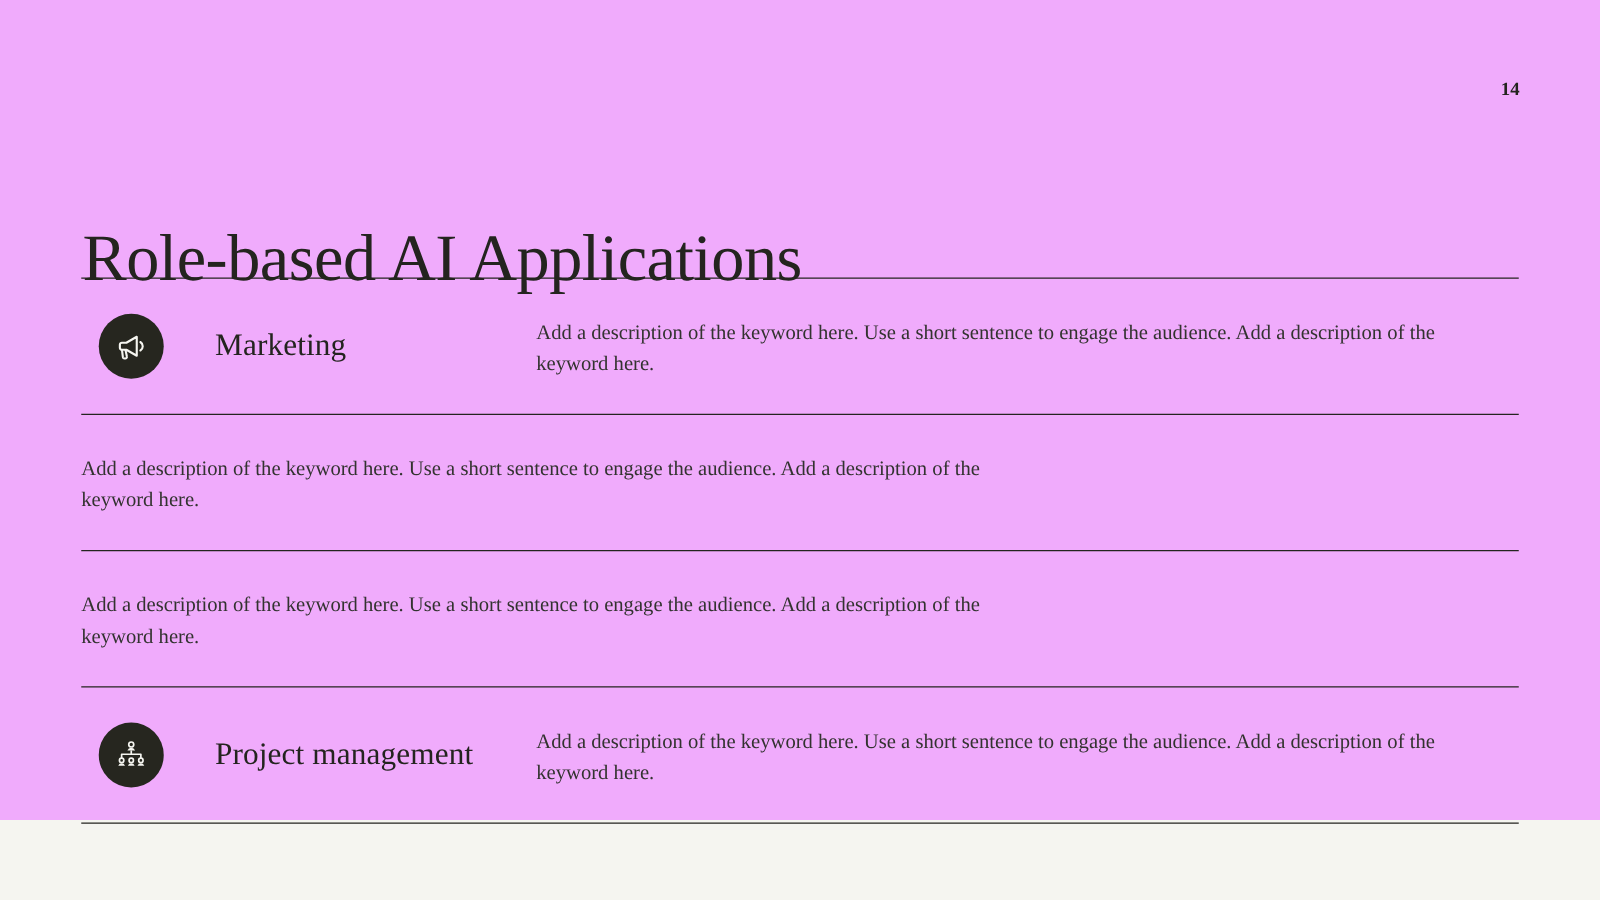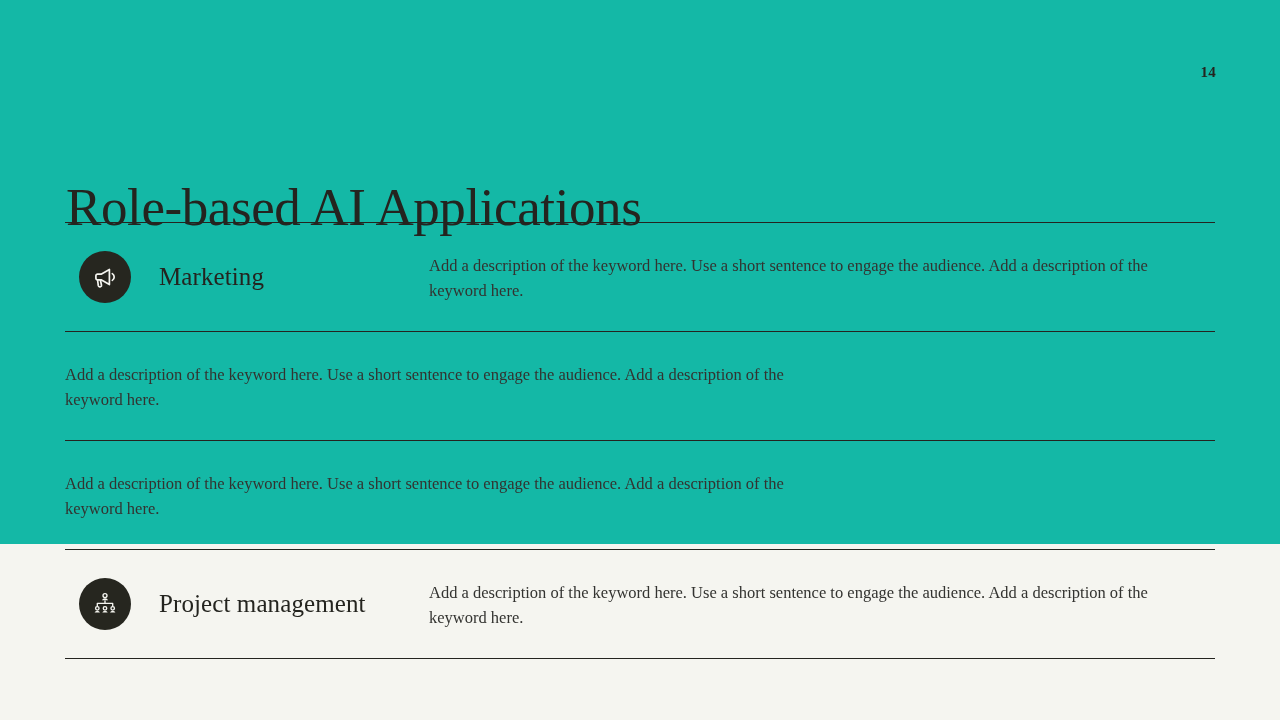--- a/index.html
+++ b/index.html
@@ -10,22 +10,22 @@
     width: 1280px;
     height: 720px;
     background: #f5f5f0;
     font-family: "Liberation Sans", sans-serif;
     overflow: hidden;
     position: relative;
   }
   .slide {
     position: relative;
     width: 1280px;
-    height: 544px;
-    background: #14b8a6;
+    height: 656px;
+    background: #f0abfc;
   }
   .page-number {
     position: absolute;
     top: 64px;
     right: 64px;
     font-family: "Liberation Serif", serif;
     font-size: 15px;
     font-weight: 700;
     color: #24241f;
     letter-spacing: 0.2px;
@@ -78,21 +78,21 @@
     margin-left: 14px;
   }
   .icon-circle svg {
     display: block;
   }
   .row-label {
     font-family: "Liberation Serif", serif;
     font-size: 25px;
     font-weight: 400;
     color: #24241f;
-    margin-left: 28px;
+    margin-left: 41px;
     line-height: 1.15;
     letter-spacing: 0.1px;
   }
   .row-desc {
     flex: 1 1 auto;
     font-family: Liberation Serif, serif;
     font-size: 16.5px;
     line-height: 25px;
     color: #333330;
     padding-top: 30px;

